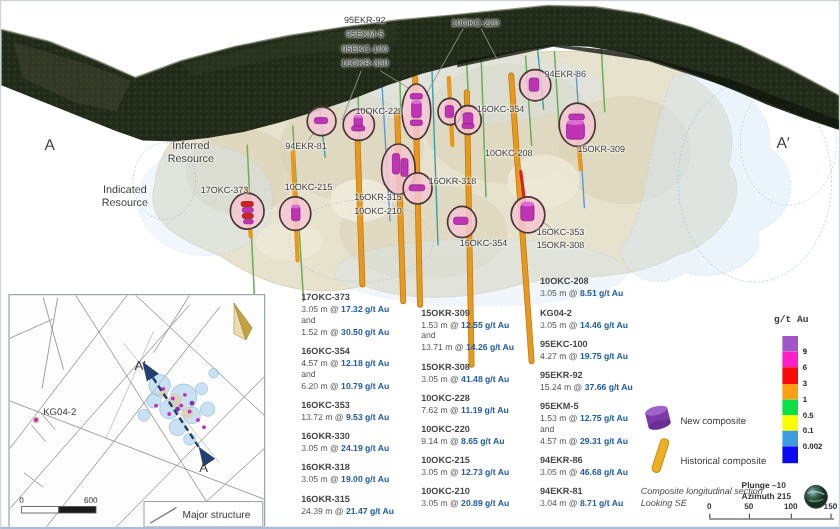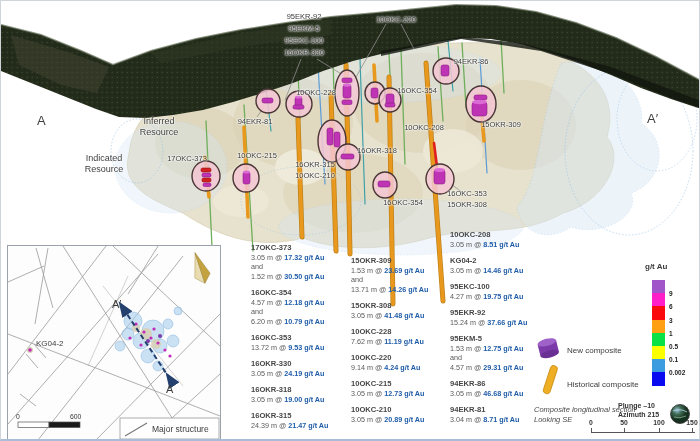--- a/index.html
+++ b/index.html
@@ -11,21 +11,21 @@
   .holelbl{position:absolute;transform:translateX(-50%);font-size:7.5px;color:#3c3c3c;
            white-space:nowrap;text-shadow:0 0 2px #fff,0 0 2px #fff,0 0 3px #fff;}
   .bigletter{position:absolute;font-size:13px;color:#3f3f3f;}
   .reslabel{position:absolute;text-align:center;font-size:9px;line-height:11px;color:#3f3f3f;
             text-shadow:0 0 2px #fff,0 0 2px #fff;}
   .rescol{position:absolute;width:97px;}
   .entry{margin-bottom:7px;}
   .entry .nm{font-size:7.6px;font-weight:700;color:#474747;line-height:9.5px;}
   .entry .ln{font-size:7.2px;color:#595959;line-height:9.5px;white-space:nowrap;}
   .entry .ln .val{color:#1f5ca8;font-weight:700;}
-  .cbtitle{position:absolute;font-size:8px;font-weight:600;color:#3c3c3c;}
+  .cbtitle{position:absolute;font-size:8px;font-weight:600;color:#3c3c3c;font-family:Liberation Mono, monospace;}
   .cbwrap{position:absolute;width:13px;}
   .cbseg{position:relative;width:13px;height:13.2px;}
   .cbseg span{position:absolute;left:17px;bottom:-4px;font-size:6.5px;font-weight:700;color:#222;white-space:nowrap;}
   .legtext{position:absolute;font-size:8px;color:#3c3c3c;white-space:nowrap;}
   .cap{position:absolute;font-size:7.5px;font-style:italic;color:#4a4a4a;line-height:9.5px;white-space:nowrap;}
   .plunge{position:absolute;font-size:7px;font-weight:700;color:#333;line-height:8.5px;white-space:nowrap;}
   .sb{position:absolute;width:108px;height:16px;}
   .sb .line{position:absolute;left:1px;top:13px;width:104px;height:1px;background:#555;}
   .sb .tick{position:absolute;top:9px;width:1px;height:4px;background:#555;}
   .sb .num{position:absolute;top:0;transform:translateX(-50%);font-size:6.8px;font-weight:600;color:#333;}
@@ -252,35 +252,35 @@
         <div class="ln"><span class="pre">3.05 m @ </span><span class="val">19.00 g/t Au</span></div>
       </div>
       <div class="entry">
         <div class="nm">16OKR-315</div>
         <div class="ln"><span class="pre">24.39 m @ </span><span class="val">21.47 g/t Au</span></div>
       </div>
     </div>
   <div class="rescol" style="left:350px;top:255px" id="col2">
       <div class="entry">
         <div class="nm">15OKR-309</div>
-        <div class="ln"><span class="pre">1.53 m @ </span><span class="val">23.69 g/t Au</span></div>
+        <div class="ln"><span class="pre">1.53 m @ </span><span class="val">12.55 g/t Au</span></div>
         <div class="ln"><span class="pre">and</span></div>
         <div class="ln"><span class="pre">13.71 m @ </span><span class="val">14.26 g/t Au</span></div>
       </div>
       <div class="entry">
         <div class="nm">15OKR-308</div>
         <div class="ln"><span class="pre">3.05 m @ </span><span class="val">41.48 g/t Au</span></div>
       </div>
       <div class="entry">
         <div class="nm">10OKC-228</div>
         <div class="ln"><span class="pre">7.62 m @ </span><span class="val">11.19 g/t Au</span></div>
       </div>
       <div class="entry">
         <div class="nm">10OKC-220</div>
-        <div class="ln"><span class="pre">9.14 m @ </span><span class="val">4.24 g/t Au</span></div>
+        <div class="ln"><span class="pre">9.14 m @ </span><span class="val">8.65 g/t Au</span></div>
       </div>
       <div class="entry">
         <div class="nm">10OKC-215</div>
         <div class="ln"><span class="pre">3.05 m @ </span><span class="val">12.73 g/t Au</span></div>
       </div>
       <div class="entry">
         <div class="nm">10OKC-210</div>
         <div class="ln"><span class="pre">3.05 m @ </span><span class="val">20.89 g/t Au</span></div>
       </div>
     </div>

